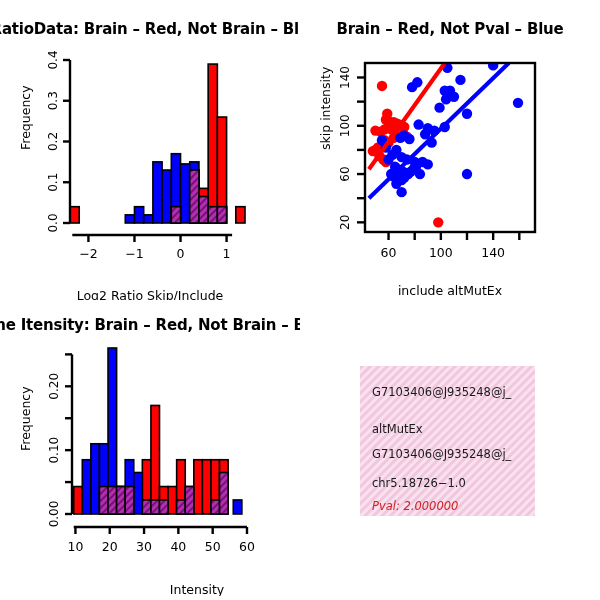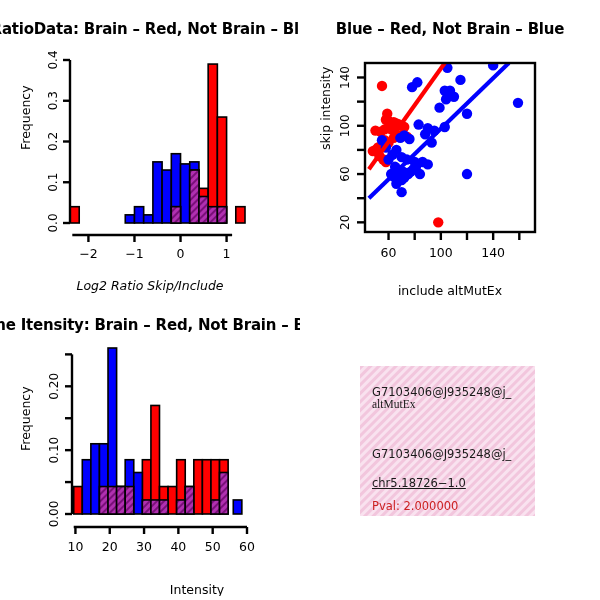--- a/index.html
+++ b/index.html
@@ -62,21 +62,21 @@
     left: 0; top: 0; right: 0; bottom: 0;
   }
   #panel-info .info-line {
     position: absolute;
     left: 12px;
     font-size: 11.5px;
     color: #1a1a1a;
     white-space: nowrap;
     font-family: "DejaVu Sans", sans-serif;
   }
-  #panel-info .info-line.pval { color: #cc2222; }
+  #panel-info .info-line.pval { color: #cc2222; font-style: italic; }
 </style>
 </head>
 <body>
 
 <div class="panel" id="panel-hist-ratio">
   <div class="panel-title">RatioData: Brain – Red, Not Brain – Blu</div>
   <svg id="svg-hist-ratio" width="300" height="300">
       <defs>
         <pattern id="ratioPurple" width="5" height="5" patternUnits="userSpaceOnUse" patternTransform="rotate(45)">
           <rect width="5" height="5" fill="#b030b0"></rect>
@@ -120,26 +120,26 @@
       <line x1="72.30263157894736" y1="235" x2="232.10526315789474" y2="235" stroke="#000" stroke-width="2.4"></line>
       <line x1="88.42105263157895" y1="235" x2="88.42105263157895" y2="242" stroke="#000" stroke-width="2.4"></line>
       <text x="88.42105263157895" y="258" font-family="&quot;DejaVu Sans&quot;, sans-serif" font-size="12.5" fill="#000" text-anchor="middle">−2</text>
       <line x1="134.4736842105263" y1="235" x2="134.4736842105263" y2="242" stroke="#000" stroke-width="2.4"></line>
       <text x="134.4736842105263" y="258" font-family="&quot;DejaVu Sans&quot;, sans-serif" font-size="12.5" fill="#000" text-anchor="middle">−1</text>
       <line x1="180.5263157894737" y1="235" x2="180.5263157894737" y2="242" stroke="#000" stroke-width="2.4"></line>
       <text x="180.5263157894737" y="258" font-family="&quot;DejaVu Sans&quot;, sans-serif" font-size="12.5" fill="#000" text-anchor="middle">0</text>
       <line x1="226.57894736842104" y1="235" x2="226.57894736842104" y2="242" stroke="#000" stroke-width="2.4"></line>
       <text x="226.57894736842104" y="258" font-family="&quot;DejaVu Sans&quot;, sans-serif" font-size="12.5" fill="#000" text-anchor="middle">1</text>
     </svg>
-  <div class="axis-title" id="ratio-xlab" style="left:150px; top:278px; transform:translateX(-50%);font-style:italic;">Log2 Ratio Skip/Include</div>
+  <div class="axis-title" id="ratio-xlab" style="left:150px; top:288px; transform:translateX(-50%);">Log2 Ratio Skip/Include</div>
   <div class="axis-title ylab" id="ratio-ylab" style="left:18px; top:150px;">Frequency</div>
 </div>
 
 <div class="panel" id="panel-scatter">
-  <div class="panel-title">Blue – Red, Not Brain – Blue</div>
+  <div class="panel-title">Brain – Red, Not Pval – Blue</div>
   <svg id="svg-scatter" width="300" height="300">
       <defs>
         <clipPath id="scatterClip">
           <rect x="65" y="63" width="170" height="169"></rect>
         </clipPath>
       </defs>
       <g clip-path="url(#scatterClip)">
         <circle cx="82" cy="85.93571428571428" r="5.2" fill="#ff0000"></circle>
         <circle cx="75.46153846153847" cy="130.60000000000002" r="5.2" fill="#ff0000"></circle>
         <circle cx="80.6923076923077" cy="131.80714285714285" r="5.2" fill="#ff0000"></circle>
@@ -322,18 +322,18 @@
     <svg class="hatch" width="175" height="150">
       <defs>
         <pattern id="pinkHatch" width="6" height="6" patternUnits="userSpaceOnUse" patternTransform="rotate(45)">
           <rect width="6" height="6" fill="#f9e2ef"></rect>
           <rect width="3" height="6" fill="#f2c6dd"></rect>
         </pattern>
       </defs>
       <rect width="175" height="150" fill="url(#pinkHatch)"></rect>
     </svg>
     <div class="info-line" style="top:19px;">G7103406@J935248@j_</div>
-    <div class="info-line" style="top:32px;font-family:Liberation Serif, serif;">altMutEx</div>
+    <div class="info-line" style="top:56px;">altMutEx</div>
     <div class="info-line" style="top:81px;">G7103406@J935248@j_</div>
-    <div class="info-line" style="top:110px;text-decoration:underline;">chr5.18726−1.0</div>
+    <div class="info-line" style="top:110px;">chr5.18726−1.0</div>
     <div class="info-line pval" style="top:133px;">Pval: 2.000000</div>
   </div>
 </div>
 
 </body></html>

